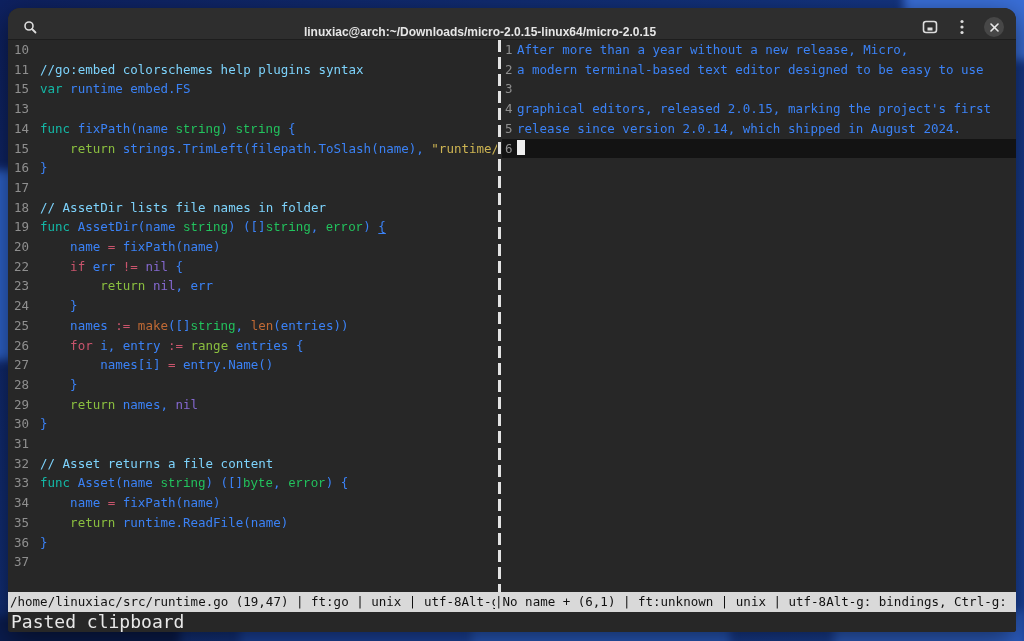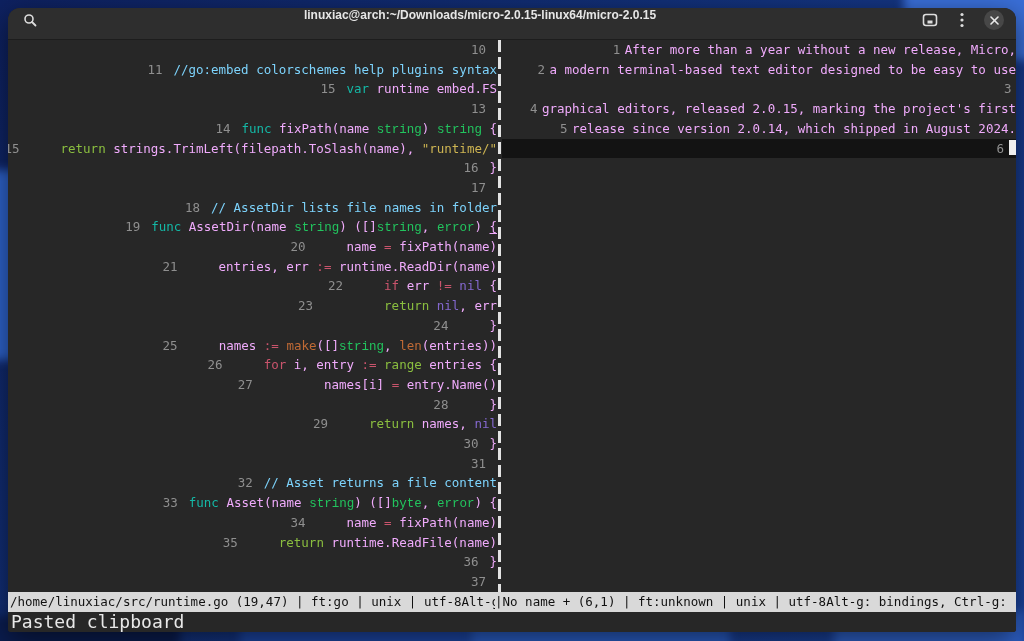--- a/index.html
+++ b/index.html
@@ -16,49 +16,49 @@
   .wp-4 { left:470px; bottom:-25px; width:260px; height:55px; background:#2a5ec6; }
   .wp-5 { right:0px; bottom:-20px; width:190px; height:50px; background:#2f62c9; }
   .wp-6 { left:-20px; bottom:-25px; width:200px; height:50px; background:#0b1d50; }
 
   
   .window { position:absolute; left:8px; top:8px; width:1008px; height:624px;
     border-radius:12px 12px 3px 3px; overflow:hidden; background:#272727;
     box-shadow:0 8px 28px rgba(0,0,0,.55); display:flex; flex-direction:column; }
 
   
-  .titlebar { height:32px; flex:0 0 32px; background:#2e2e2e; display:flex; align-items:flex-start;
+  .titlebar { height:32px; flex:0 0 32px; background:#2e2e2e; display:flex; align-items:flex-end;
     padding:0 10px; font-family:"Liberation Sans", sans-serif; border-bottom:1px solid #1d1d1d; }
   .tb-btn { width:24px; height:24px; border-radius:6px; display:flex; align-items:center;
     justify-content:center; cursor:pointer; flex:0 0 auto; }
   .tb-title { flex:1; text-align:center; color:#e6e6e6; font-size:12px; font-weight:bold;
     white-space:nowrap; overflow:hidden; }
   .tb-right { display:flex; align-items:center; gap:8px; }
   .close-circle { width:20px; height:20px; border-radius:50%; background:#474747;
     display:flex; align-items:center; justify-content:center; }
   svg.icon { display:block; }
 
   
   .editor { flex:0 0 552px; display:flex; overflow:hidden; background:#272727;
     font-size:12.5px; line-height:19.71px; color:#e8e8e8; }
   .pane { overflow:hidden; white-space:nowrap; }
   .pane-left  { flex:0 0 489px; }
   .divider { flex:0 0 3px; margin:0 1px;
     background:repeating-linear-gradient(to bottom,#e3e3e3 0 12px, #272727 12px 17px); }
   .pane-right { flex:1 1 auto; }
-  .row { display:flex; height:19.71px;justify-content:flex-end; }
+  .row { display:flex; height:19.71px; }
   .row.cursor-line { background:#131313; }
   .ln { color:#8f8f8f; flex:0 0 auto; text-align:left; }
   .pane-left  .ln { width:32px; padding-left:6px; }
   .pane-right .ln { width:15px; padding-left:3px; }
   .code { white-space:pre; flex:0 0 auto; }
   .block-cursor { display:inline-block; width:7.5px; height:15px; background:#efefef;
     vertical-align:-2px; }
 
-  .c-fg { color:#f0abfc; }
+  .c-fg { color:#3b82f6; }
   .c-kw { color:#14b8a6; }
   .c-type { color:#22c55e;font-family:Liberation Mono, monospace; }
   .c-ret { color:#8abe3f; }
   .c-str { color:#cdb452; }
   .c-op { color:#c9546c; }
   .c-nil { color:#8468cf; }
   .c-builtin { color:#c06a35; }
   .c-comment { color:#7dd3fc; }
   .c-cursor-under { text-decoration:underline; text-underline-offset:2px; }
 
@@ -160,24 +160,20 @@
         </div>
         <div class="row">
           <span class="ln">19</span>
           <span class="code"><span class="c-kw">func</span><span class="c-fg"> AssetDir(name </span><span class="c-type">string</span><span class="c-fg">) ([]</span><span class="c-type">string</span><span class="c-fg">, </span><span class="c-type">error</span><span class="c-fg">) </span><span class="c-fg c-cursor-under">{</span></span>
         </div>
         <div class="row">
           <span class="ln">20</span>
           <span class="code"><span class="c-fg">    name </span><span class="c-op">=</span><span class="c-fg"> fixPath(name)</span></span>
         </div>
         <div class="row">
-          <span class="ln">21</span>
-          <span class="code"><span class="c-fg">    entries, err </span><span class="c-op">:=</span><span class="c-fg"> runtime.ReadDir(name)</span></span>
-        </div>
-        <div class="row">
           <span class="ln">22</span>
           <span class="code"><span class="c-fg">    </span><span class="c-op">if</span><span class="c-fg"> err </span><span class="c-op">!=</span><span class="c-fg"> </span><span class="c-nil">nil</span><span class="c-fg"> {</span></span>
         </div>
         <div class="row">
           <span class="ln">23</span>
           <span class="code"><span class="c-fg">        </span><span class="c-ret">return</span><span class="c-fg"> </span><span class="c-nil">nil</span><span class="c-fg">, err</span></span>
         </div>
         <div class="row">
           <span class="ln">24</span>
           <span class="code"><span class="c-fg">    }</span></span>

